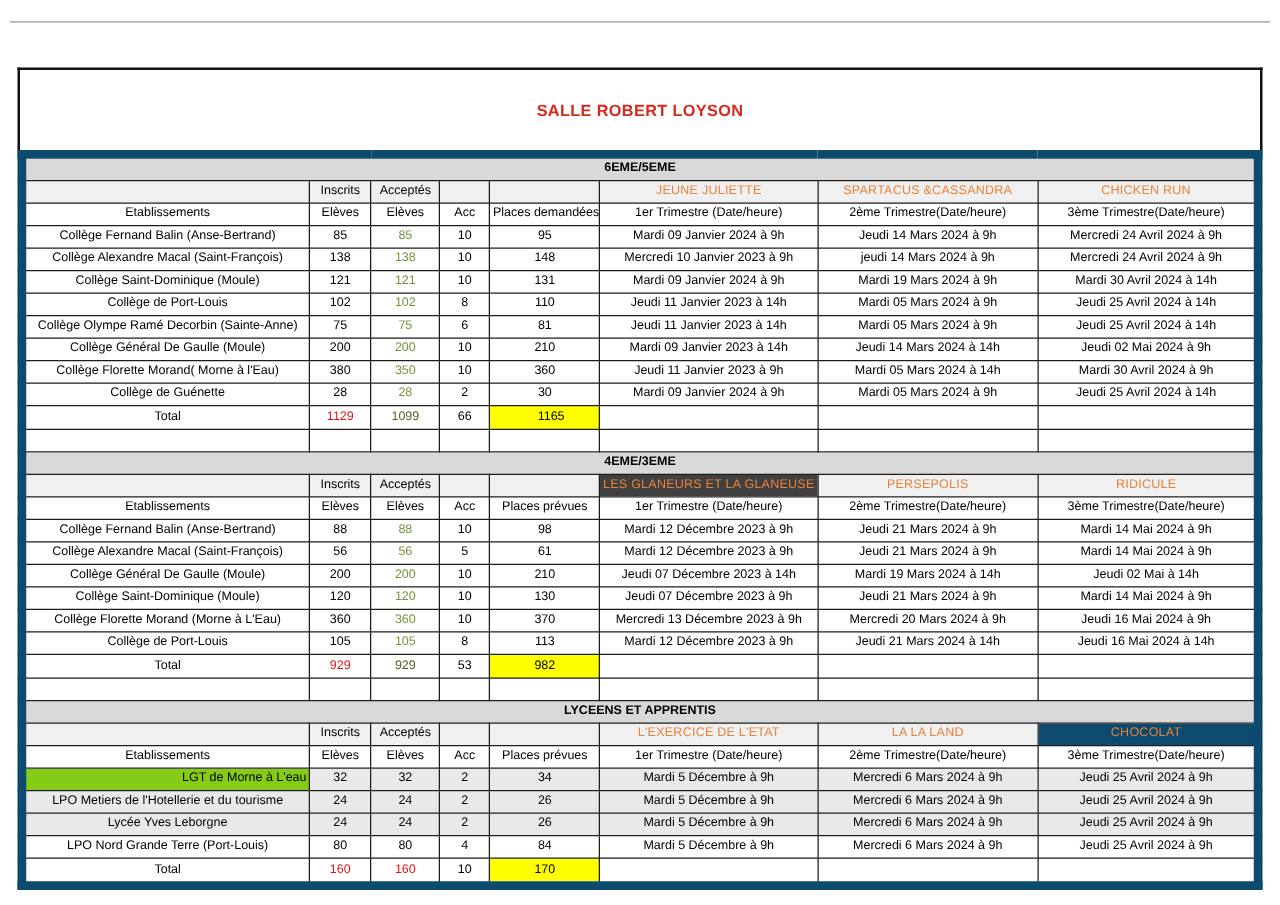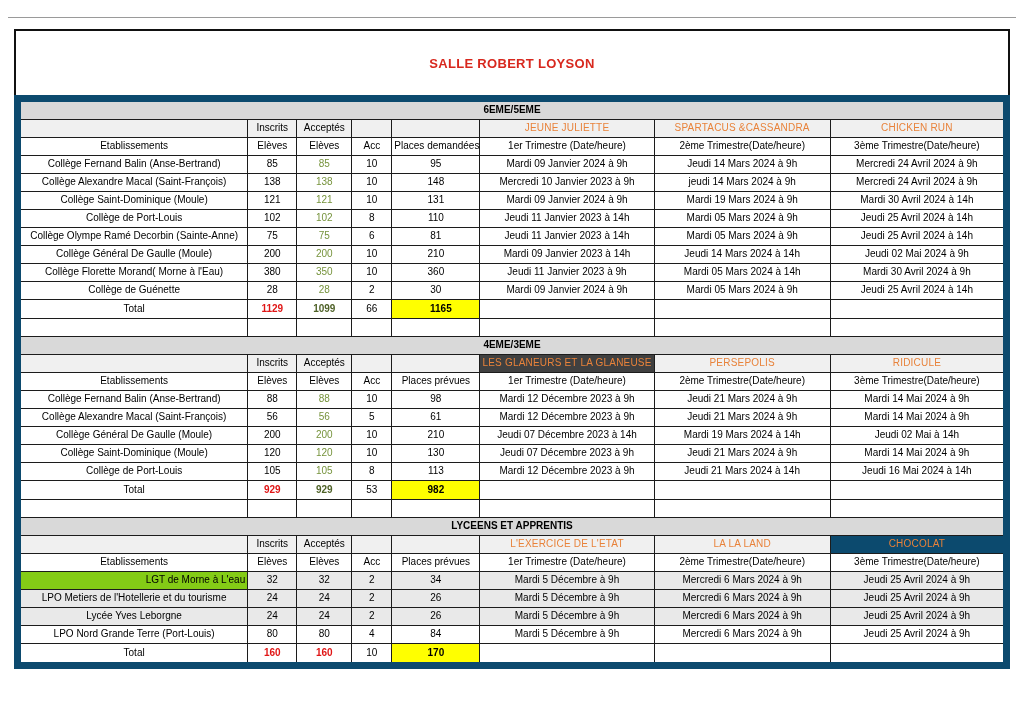--- a/index.html
+++ b/index.html
@@ -1,30 +1,30 @@
 <!DOCTYPE html>
 <html><head>
 <meta charset="utf-8">
 <style>
   html,body{margin:0;padding:0;background:#ffffff;}
   body{width:1024px;height:724px;position:relative;font-family:"Liberation Sans",sans-serif;color:#000;}
   .top-rule{position:absolute;left:8px;top:17px;width:1008px;height:1px;background:#9a9a9a;}
   .sheet{position:absolute;left:14px;top:29px;width:996px;}
-  .title-box{border:2px solid #111;border-bottom:none;height:64px;display:flex;align-items:center;justify-content:center;background:#fff;}
+  .title-box{border:2px solid #111;border-bottom:none;height:64px;display:flex;align-items:center;justify-content:center;background:#fff;margin-top:25px;}
   .title-box span{font-size:13px;font-weight:bold;letter-spacing:.3px;}
   table.grid{border-collapse:collapse;table-layout:fixed;width:996px;border:7px solid #0c4a6e;}
   table.grid td{border:1px solid #1c1c1c;text-align:center;vertical-align:middle;font-size:10px;line-height:1.05;padding:1px 2px;overflow:hidden;white-space:nowrap;background:#fff;}
   td.band{font-weight:bold;font-size:10.5px;height:15px;}
   td.h1{height:15px;}
   td.h2{height:15px;}
   td.show{font-size:9.5px;letter-spacing:.2px;}
   td.data{height:15px;}
   td.total{height:16px;}
   td.empty{height:15px;}
-  td.b{font-weight:bold;}
+  td.b{font-weight:normal;}
 </style>
 </head>
 <body>
 
 <div class="top-rule"></div>
 
 <div class="sheet">
   <div class="title-box">
     <span style="color: rgb(216, 40, 30);">SALLE ROBERT LOYSON</span>
   </div>
@@ -220,20 +220,30 @@
           <td class="data">Collège Saint-Dominique (Moule)</td>
           <td class="data">120</td>
           <td class="data" style="color: rgb(118, 147, 60);">120</td>
           <td class="data">10</td>
           <td class="data">130</td>
           <td class="data">Jeudi 07 Décembre 2023 à 9h</td>
           <td class="data">Jeudi 21 Mars 2024 à 9h</td>
           <td class="data">Mardi 14 Mai 2024 à 9h</td>
         </tr>
         <tr>
+          <td class="data">Collège Florette Morand (Morne à L'Eau)</td>
+          <td class="data">360</td>
+          <td class="data" style="color: rgb(118, 147, 60);">360</td>
+          <td class="data">10</td>
+          <td class="data">370</td>
+          <td class="data">Mercredi 13 Décembre 2023 à 9h</td>
+          <td class="data">Mercredi 20 Mars 2024 à 9h</td>
+          <td class="data">Jeudi 16 Mai 2024 à 9h</td>
+        </tr>
+        <tr>
           <td class="data">Collège de Port-Louis</td>
           <td class="data">105</td>
           <td class="data" style="color: rgb(118, 147, 60);">105</td>
           <td class="data">8</td>
           <td class="data">113</td>
           <td class="data">Mardi 12 Décembre 2023 à 9h</td>
           <td class="data">Jeudi 21 Mars 2024 à 14h</td>
           <td class="data">Jeudi 16 Mai 2024 à 14h</td>
         </tr>
         <tr>

